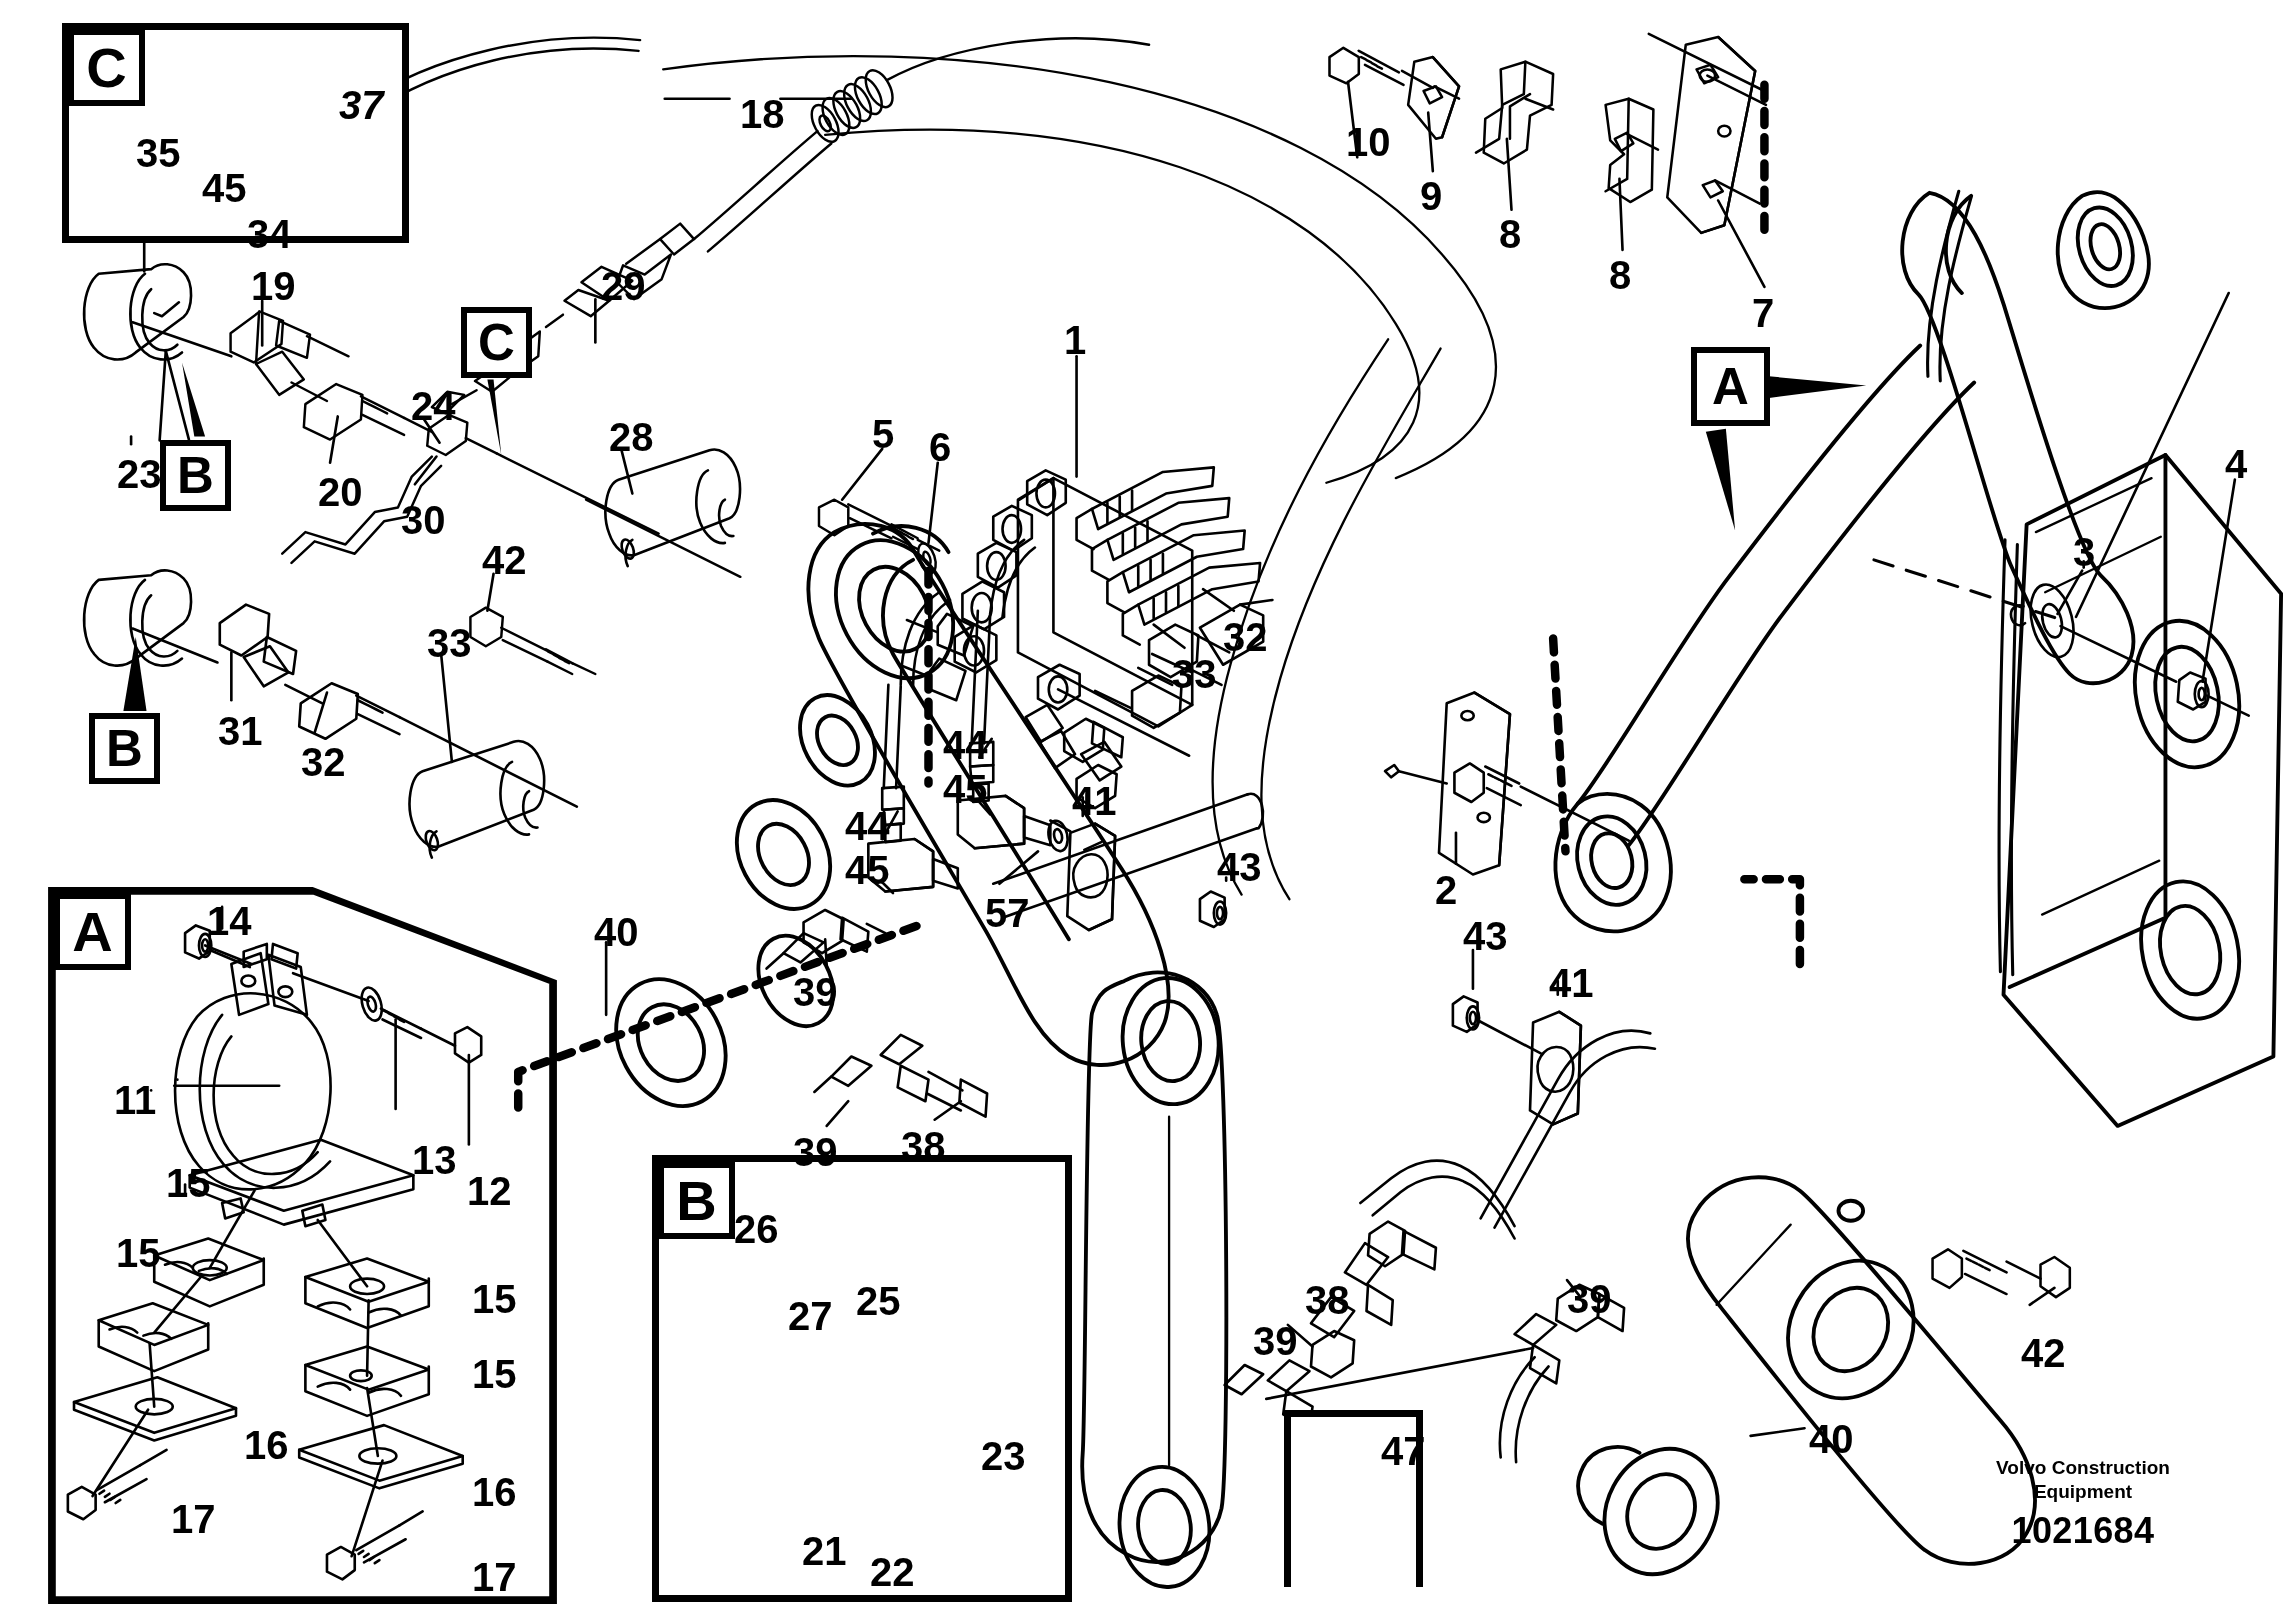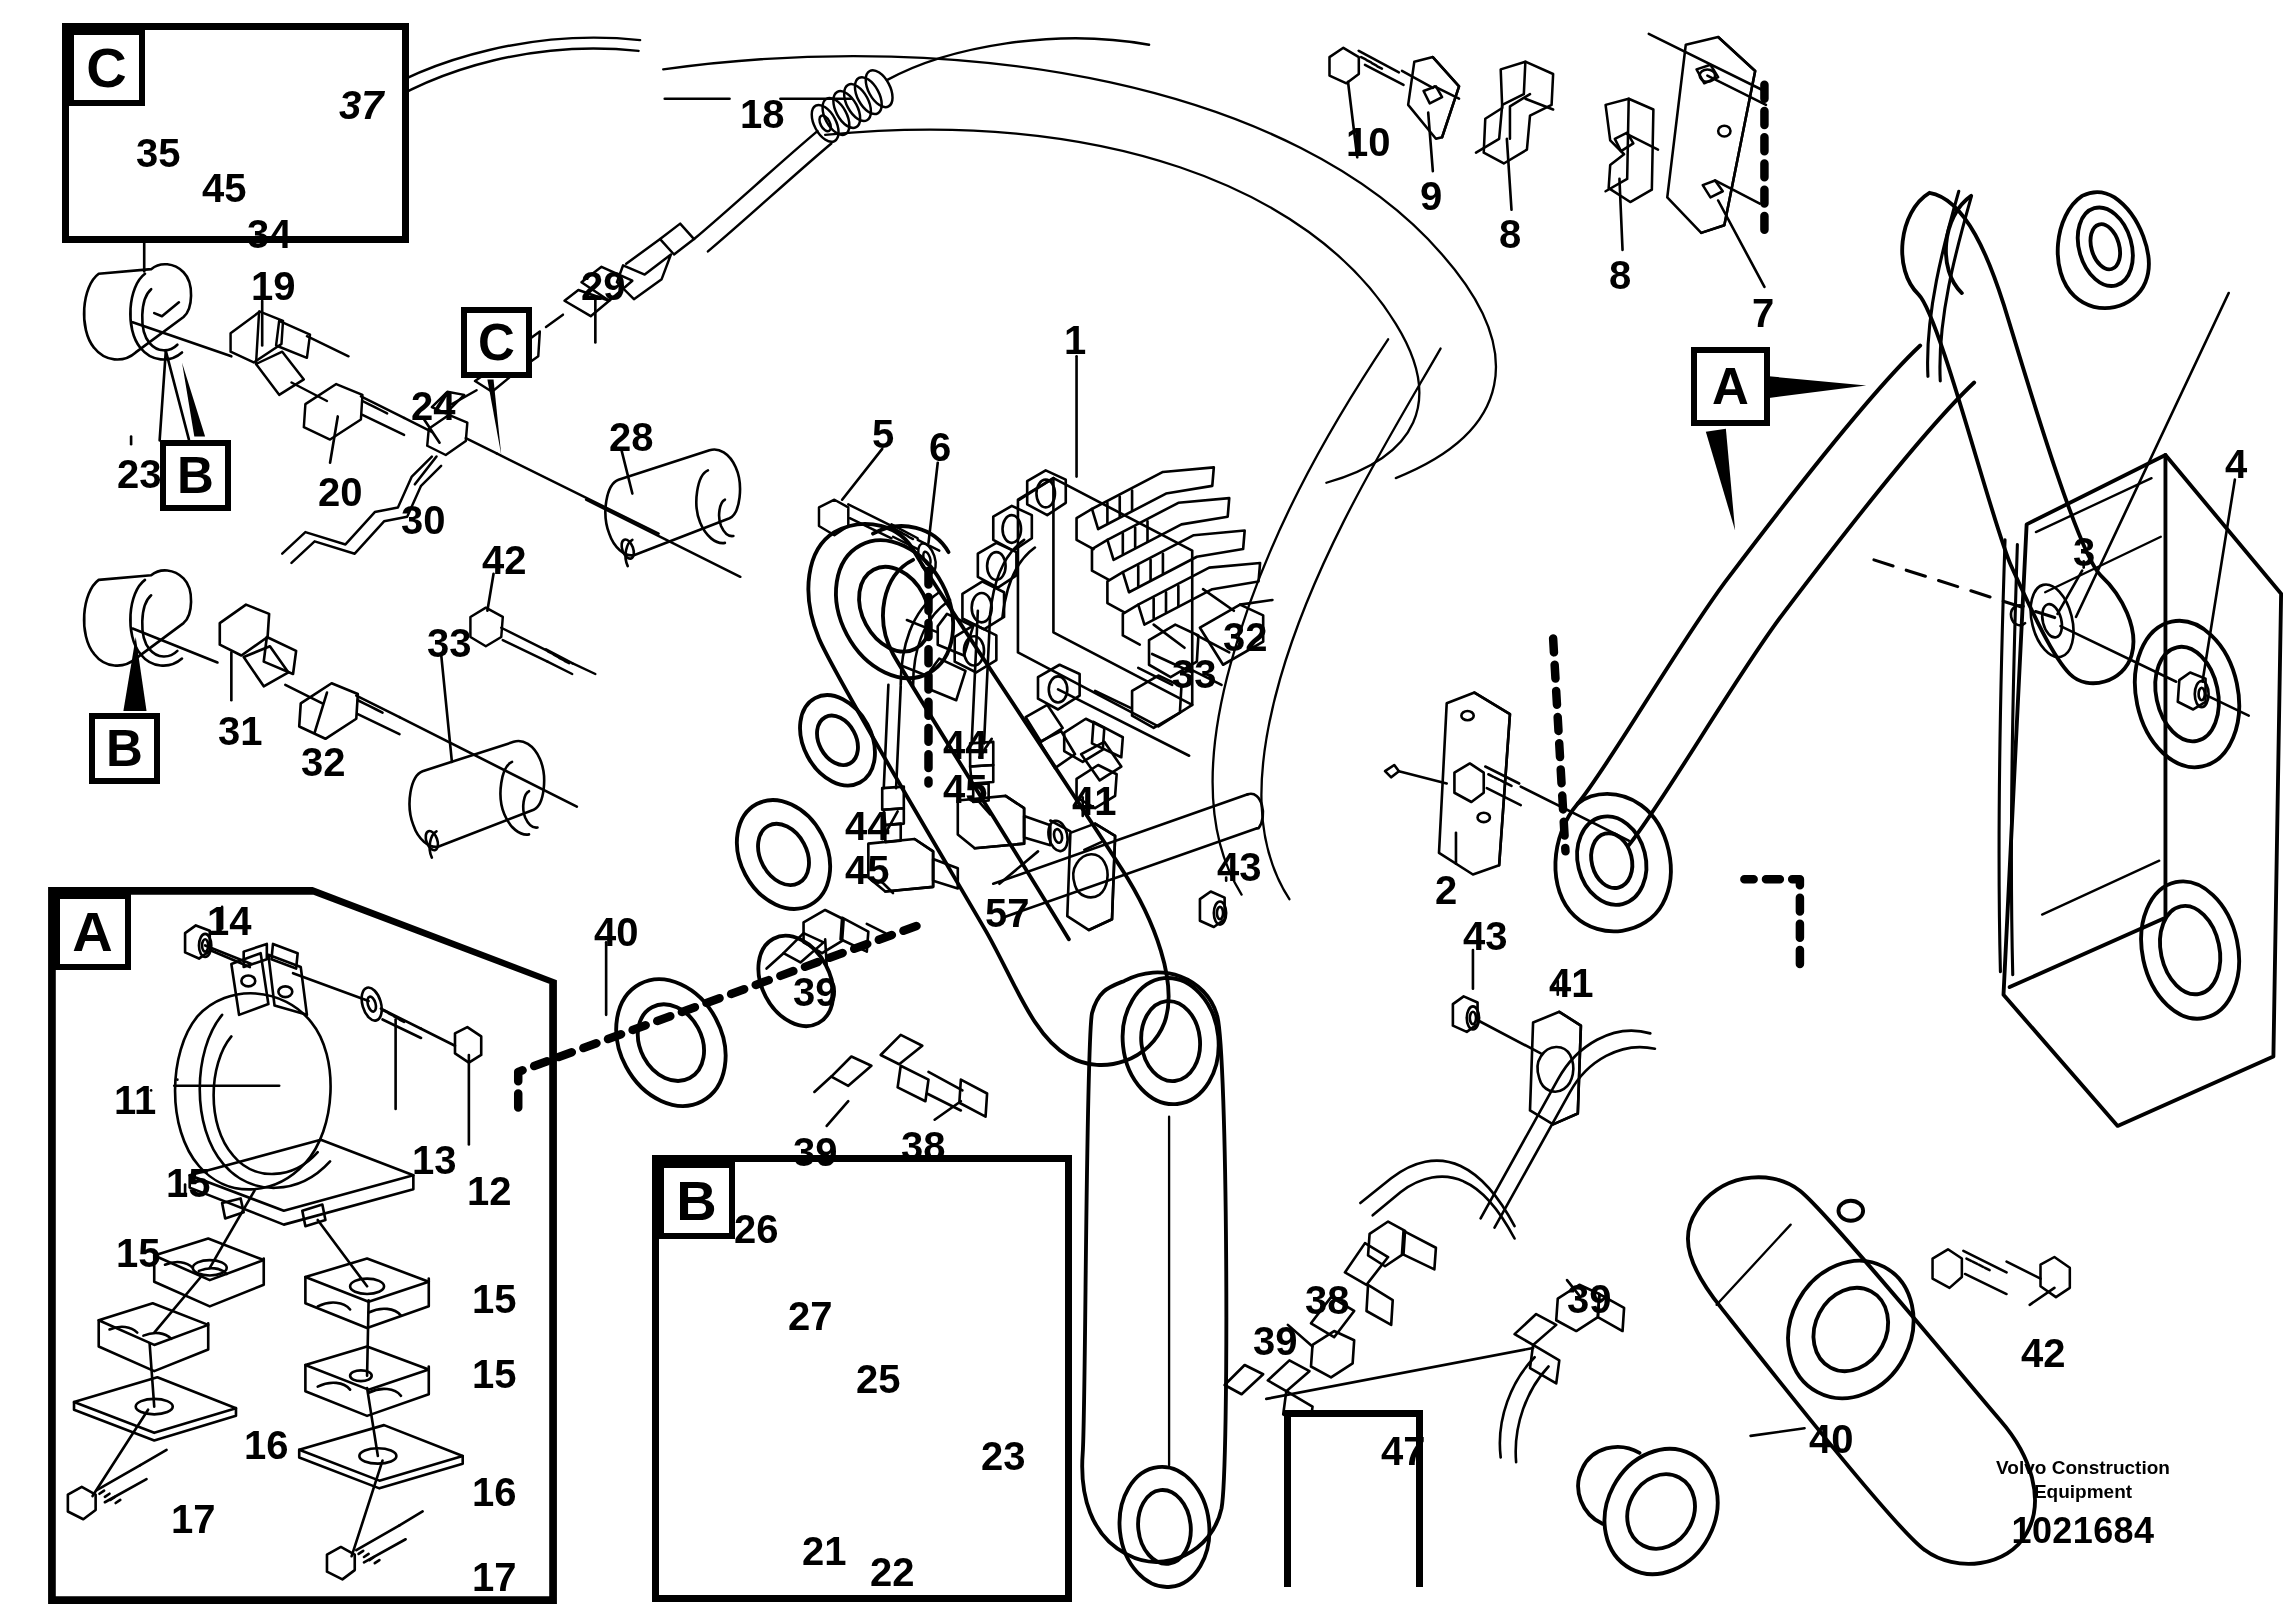--- a/index.html
+++ b/index.html
@@ -853,25 +853,25 @@
     <span class="num" style="left:171px;top:1499px;">17</span>
     <span class="num" style="left:472px;top:1557px;">17</span>
     <span class="num" style="left:740px;top:94px;">18</span>
     <span class="num" style="left:251px;top:266px;">19</span>
     <span class="num" style="left:318px;top:472px;">20</span>
     <span class="num" style="left:802px;top:1531px;">21</span>
     <span class="num" style="left:870px;top:1552px;">22</span>
     <span class="num" style="left:117px;top:454px;">23</span>
     <span class="num" style="left:981px;top:1436px;">23</span>
     <span class="num" style="left:411px;top:386px;">24</span>
-    <span class="num" style="left:856px;top:1359px;">25</span>
+    <span class="num" style="left:856px;top:1281px;">25</span>
     <span class="num" style="left:734px;top:1209px;">26</span>
     <span class="num" style="left:788px;top:1296px;">27</span>
     <span class="num" style="left:609px;top:417px;">28</span>
-    <span class="num" style="left:581px;top:266px;">29</span>
+    <span class="num" style="left:601px;top:266px;">29</span>
     <span class="num" style="left:401px;top:500px;">30</span>
     <span class="num" style="left:218px;top:711px;">31</span>
     <span class="num" style="left:301px;top:742px;">32</span>
     <span class="num" style="left:427px;top:623px;">33</span>
     <span class="num" style="left:1223px;top:617px;">32</span>
     <span class="num" style="left:1172px;top:654px;">33</span>
     <span class="num" style="left:247px;top:214px;">34</span>
     <span class="num" style="left:136px;top:133px;">35</span>
     <span class="num" style="left:202px;top:168px;">45</span>
     <span class="num" style="left:339px;top:85px;font-style:italic;">37</span>

